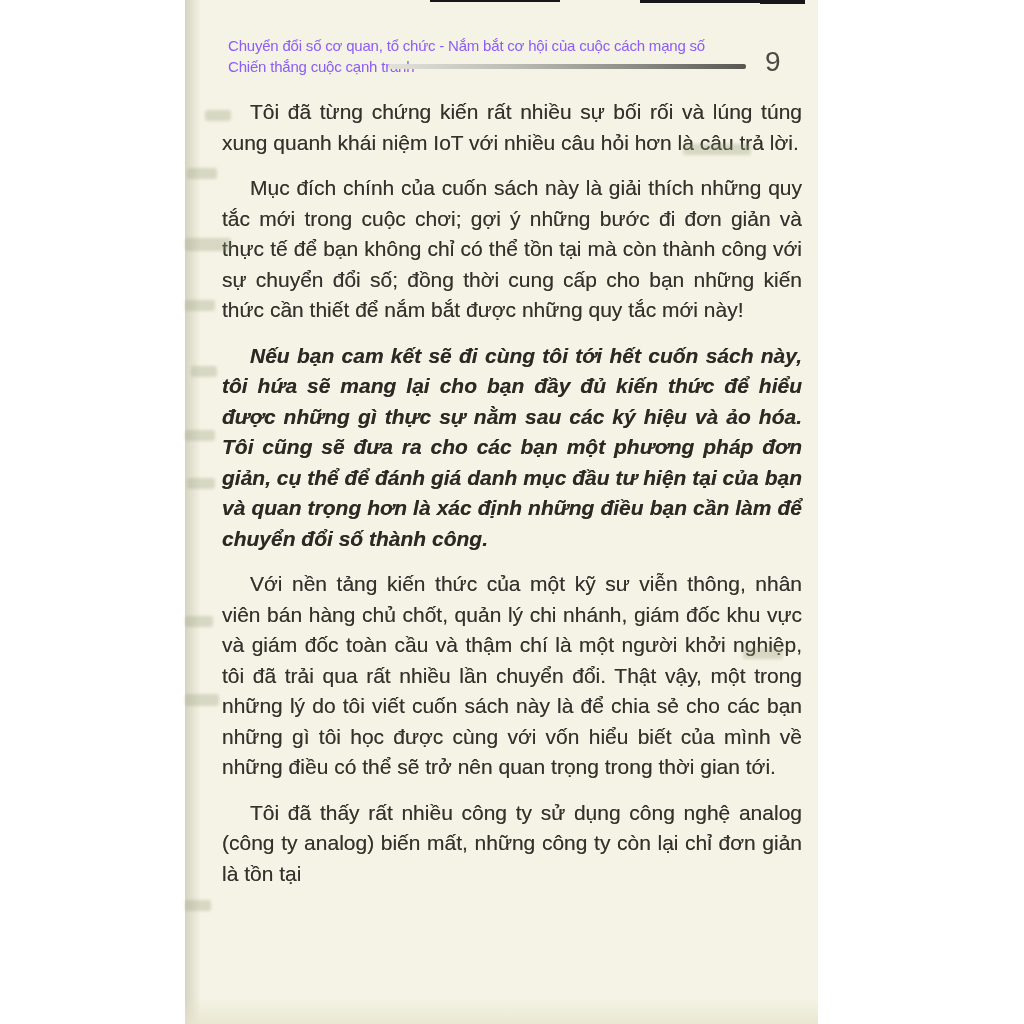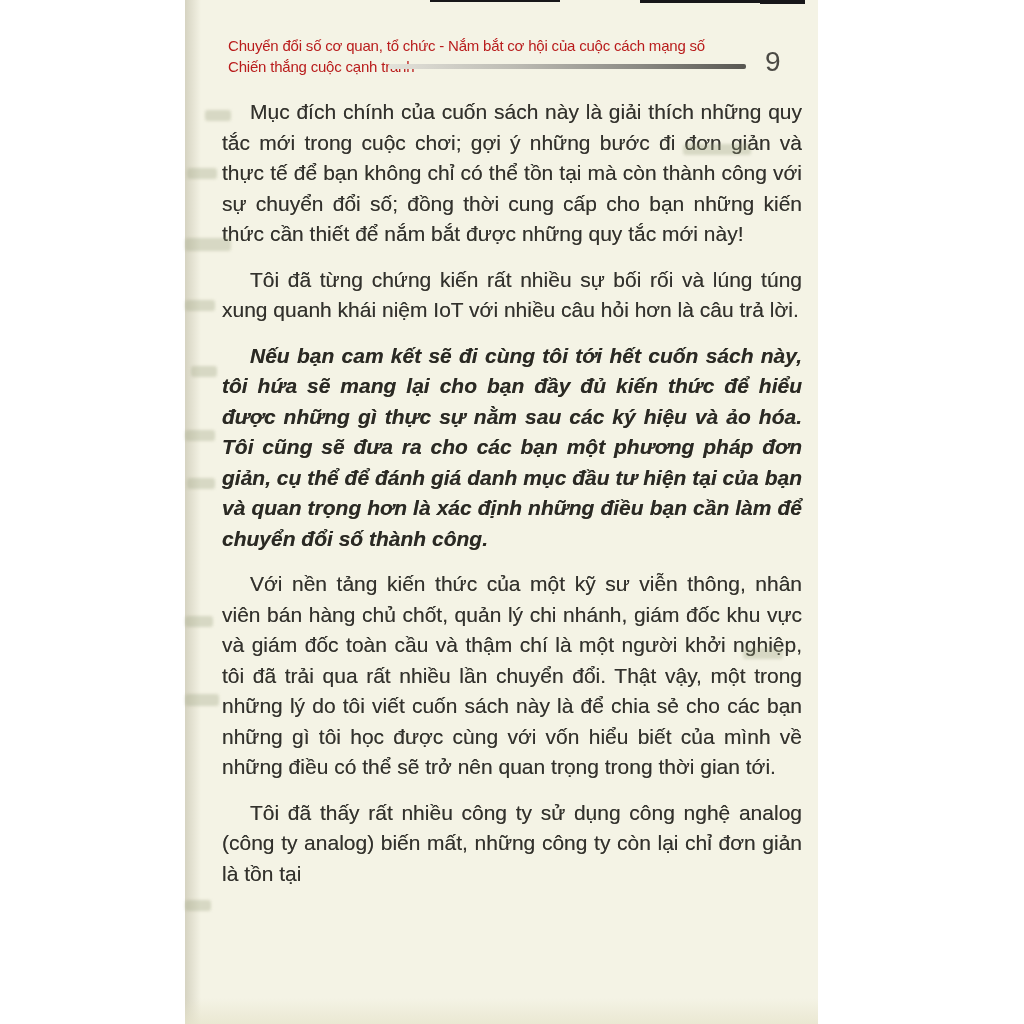--- a/index.html
+++ b/index.html
@@ -32,21 +32,21 @@
   }
   .edge-artifact {
     position: absolute;
     background: #17171a;
   }
 
   
   .running-header { position: absolute; left: 0; top: 0; width: 100%; }
   .rh-line {
     position: absolute;
-    color: #b91c1c;
+    color: #8b5cf6;
     font-size: 15px;
     letter-spacing: -0.2px;
     white-space: nowrap;
   }
   .rh-line1 { left: 43px; top: 37px; }
   .rh-line2 { left: 43px; top: 58px; }
   .rh-rule {
     position: absolute;
     left: 203px; top: 64px;
     width: 358px; height: 5px;
@@ -102,22 +102,22 @@
     <div class="edge-artifact" style="left:575px; top:0; width:45px; height:4px;"></div>
 
     <div class="running-header">
       <div class="rh-line rh-line1">Chuyển đổi số cơ quan, tổ chức - Nắm bắt cơ hội của cuộc cách mạng số</div>
       <div class="rh-line rh-line2">Chiến thắng cuộc cạnh tranh</div>
       <div class="rh-rule"></div>
       <div class="rh-pagenum">9</div>
     </div>
 
     <div class="body-text">
+      <p>Tôi đã từng chứng kiến rất nhiều sự bối rối và lúng túng xung quanh khái niệm IoT với nhiều câu hỏi hơn là câu trả lời.</p>
       <p>Mục đích chính của cuốn sách này là giải thích những quy tắc mới trong cuộc chơi; gợi ý những bước đi đơn giản và thực tế để bạn không chỉ có thể tồn tại mà còn thành công với sự chuyển đổi số; đồng thời cung cấp cho bạn những kiến thức cần thiết để nắm bắt được những quy tắc mới này!</p>
-      <p>Tôi đã từng chứng kiến rất nhiều sự bối rối và lúng túng xung quanh khái niệm IoT với nhiều câu hỏi hơn là câu trả lời.</p>
       <p class="em">Nếu bạn cam kết sẽ đi cùng tôi tới hết cuốn sách này, tôi hứa sẽ mang lại cho bạn đầy đủ kiến thức để hiểu được những gì thực sự nằm sau các ký hiệu và ảo hóa. Tôi cũng sẽ đưa ra cho các bạn một phương pháp đơn giản, cụ thể để đánh giá danh mục đầu tư hiện tại của bạn và quan trọng hơn là xác định những điều bạn cần làm để chuyển đổi số thành công.</p>
       <p>Với nền tảng kiến thức của một kỹ sư viễn thông, nhân viên bán hàng chủ chốt, quản lý chi nhánh, giám đốc khu vực và giám đốc toàn cầu và thậm chí là một người khởi nghiệp, tôi đã trải qua rất nhiều lần chuyển đổi. Thật vậy, một trong những lý do tôi viết cuốn sách này là để chia sẻ cho các bạn những gì tôi học được cùng với vốn hiểu biết của mình về những điều có thể sẽ trở nên quan trọng trong thời gian tới.</p>
       <p>Tôi đã thấy rất nhiều công ty sử dụng công nghệ analog (công ty analog) biến mất, những công ty còn lại chỉ đơn giản là tồn tại</p>
     </div>
 
     <div class="ghost" style="left:20px; top:110px; width:26px; height:11px;"></div>
     <div class="ghost" style="left:2px;  top:168px; width:30px; height:11px;"></div>
     <div class="ghost" style="left:498px;top:144px; width:68px; height:11px;"></div>
     <div class="ghost" style="left:0px;  top:238px; width:46px; height:13px;"></div>
     <div class="ghost" style="left:0px;  top:300px; width:30px; height:11px;"></div>

